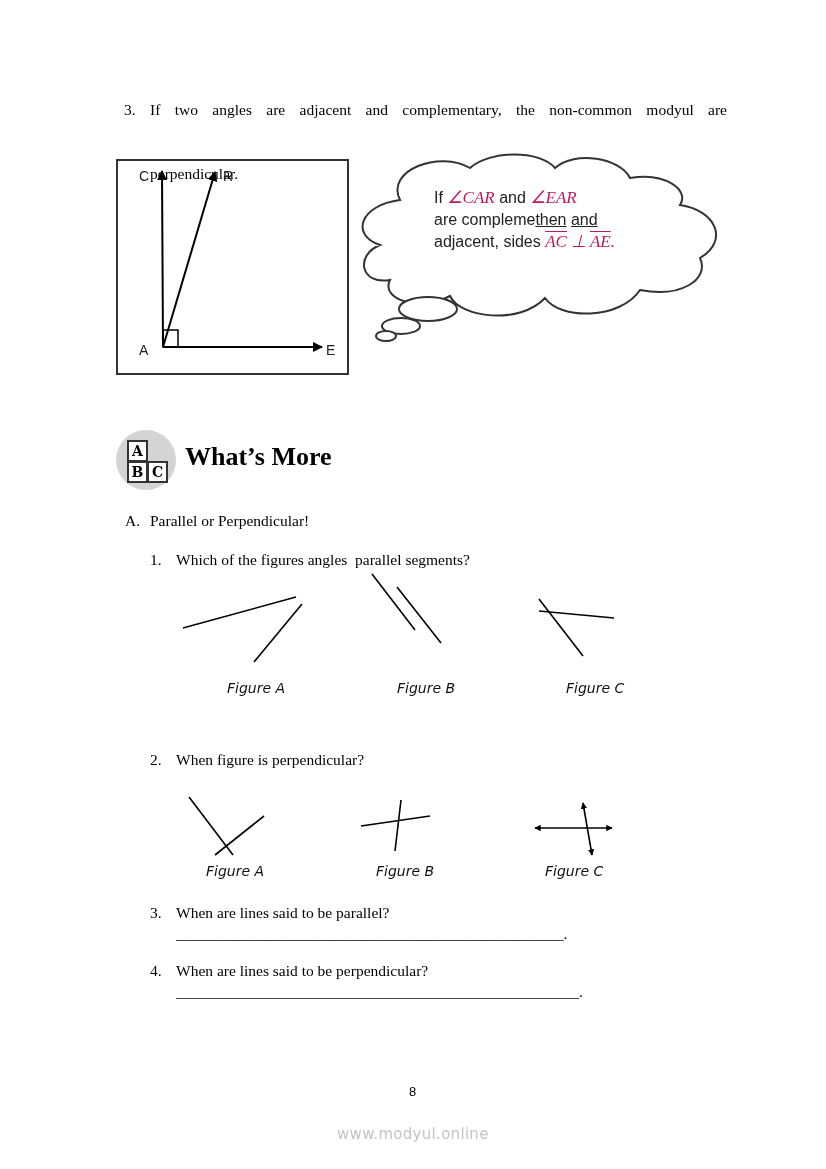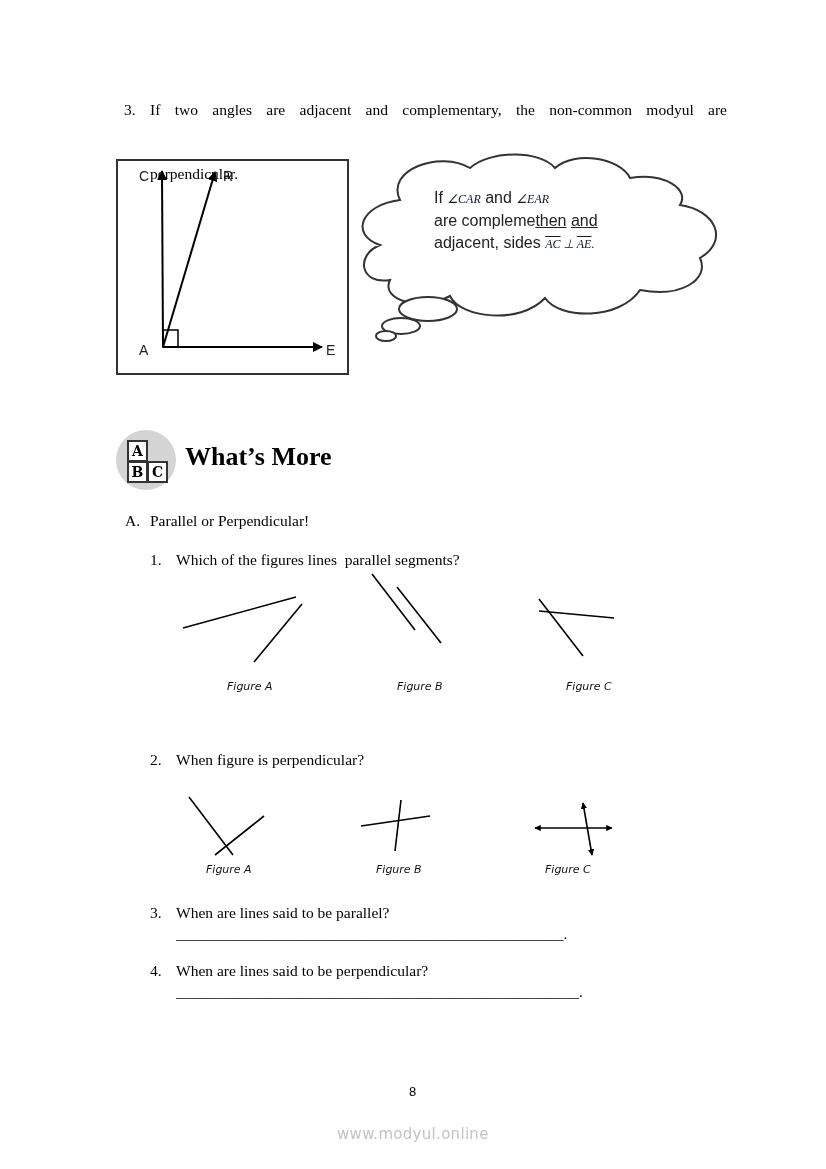--- a/index.html
+++ b/index.html
@@ -1,23 +1,23 @@
 <!DOCTYPE html>
 <html><head>
 <meta charset="utf-8">
 <style>
   html, body { margin: 0; padding: 0; background: #ffffff; }
   body { width: 826px; height: 1169px; position: relative; overflow: hidden; font-family: "Liberation Serif", serif; color: #000; }
   .abs { position: absolute; }
   .serif { font-family: "Liberation Serif", serif; font-size: 15.5px; }
   .sans { font-family: "Liberation Sans", sans-serif; }
   .just { text-align: justify; text-align-last: justify; }
-  .cap { font-family: "DejaVu Sans", sans-serif; font-style: italic; font-size: 11px; color: #111; }
+  .cap { font-family: "DejaVu Sans", sans-serif; font-style: italic; font-size: 14px; color: #111; }
   .cloud-text { font-family: "Liberation Sans", sans-serif; font-size: 16px; color: #222; line-height: 22px; }
-  .math { font-family: "Liberation Serif", serif; font-style: italic; font-size: 12px; color: #0f172a; }
+  .math { font-family: "Liberation Serif", serif; font-style: italic; font-size: 17px; color: #be185d; }
   .ovl { text-decoration: overline; }
   .ul { text-decoration: underline; }
   svg { position: absolute; left: 0; top: 0; }
   .blank { letter-spacing: 0; }
 </style>
 </head>
 <body>
 
 <div class="abs serif" style="left:124px; top:101px;">3.</div>
 <div class="abs serif just" style="left:150px; top:101px; width:577px;">If two angles are adjacent and complementary, the non-common modyul are</div>
@@ -80,21 +80,21 @@
   <div class="abs" style="left:11px; top:10px; width:17px; height:18px; border:2px solid #333; background:#fff; font-family:'DejaVu Serif',serif; font-weight:bold; font-size:14px; line-height:18px; text-align:center; box-sizing:content-box;">A</div>
   <div class="abs" style="left:11px; top:31px; width:17px; height:18px; border:2px solid #333; background:#fff; font-family:'DejaVu Serif',serif; font-weight:bold; font-size:14px; line-height:18px; text-align:center;">B</div>
   <div class="abs" style="left:31px; top:31px; width:17px; height:18px; border:2px solid #333; background:#fff; font-family:'DejaVu Serif',serif; font-weight:bold; font-size:14px; line-height:18px; text-align:center;">C</div>
 </div>
 <div class="abs" style="left:185px; top:442px; font-family:'Liberation Serif',serif; font-weight:bold; font-size:26px;">What’s More</div>
 
 <div class="abs serif" style="left:125px; top:512px;">A.</div>
 <div class="abs serif" style="left:150px; top:512px;">Parallel or Perpendicular!</div>
 
 <div class="abs serif" style="left:150px; top:551px;">1.</div>
-<div class="abs serif" style="left:176px; top:551px; white-space:pre;">Which of the figures lines  parallel segments?</div>
+<div class="abs serif" style="left:176px; top:551px; white-space:pre;">Which of the figures angles  parallel segments?</div>
 
 <svg width="826" height="1169" style="pointer-events:none;">
 
   <g>
     <line x1="183" y1="628" x2="296" y2="597" stroke="#000" stroke-width="1.6"></line>
     <line x1="254" y1="662" x2="302" y2="604" stroke="#000" stroke-width="1.6"></line>
   </g>
 
   <g>
     <line x1="372" y1="574" x2="415" y2="630" stroke="#000" stroke-width="1.6"></line>

